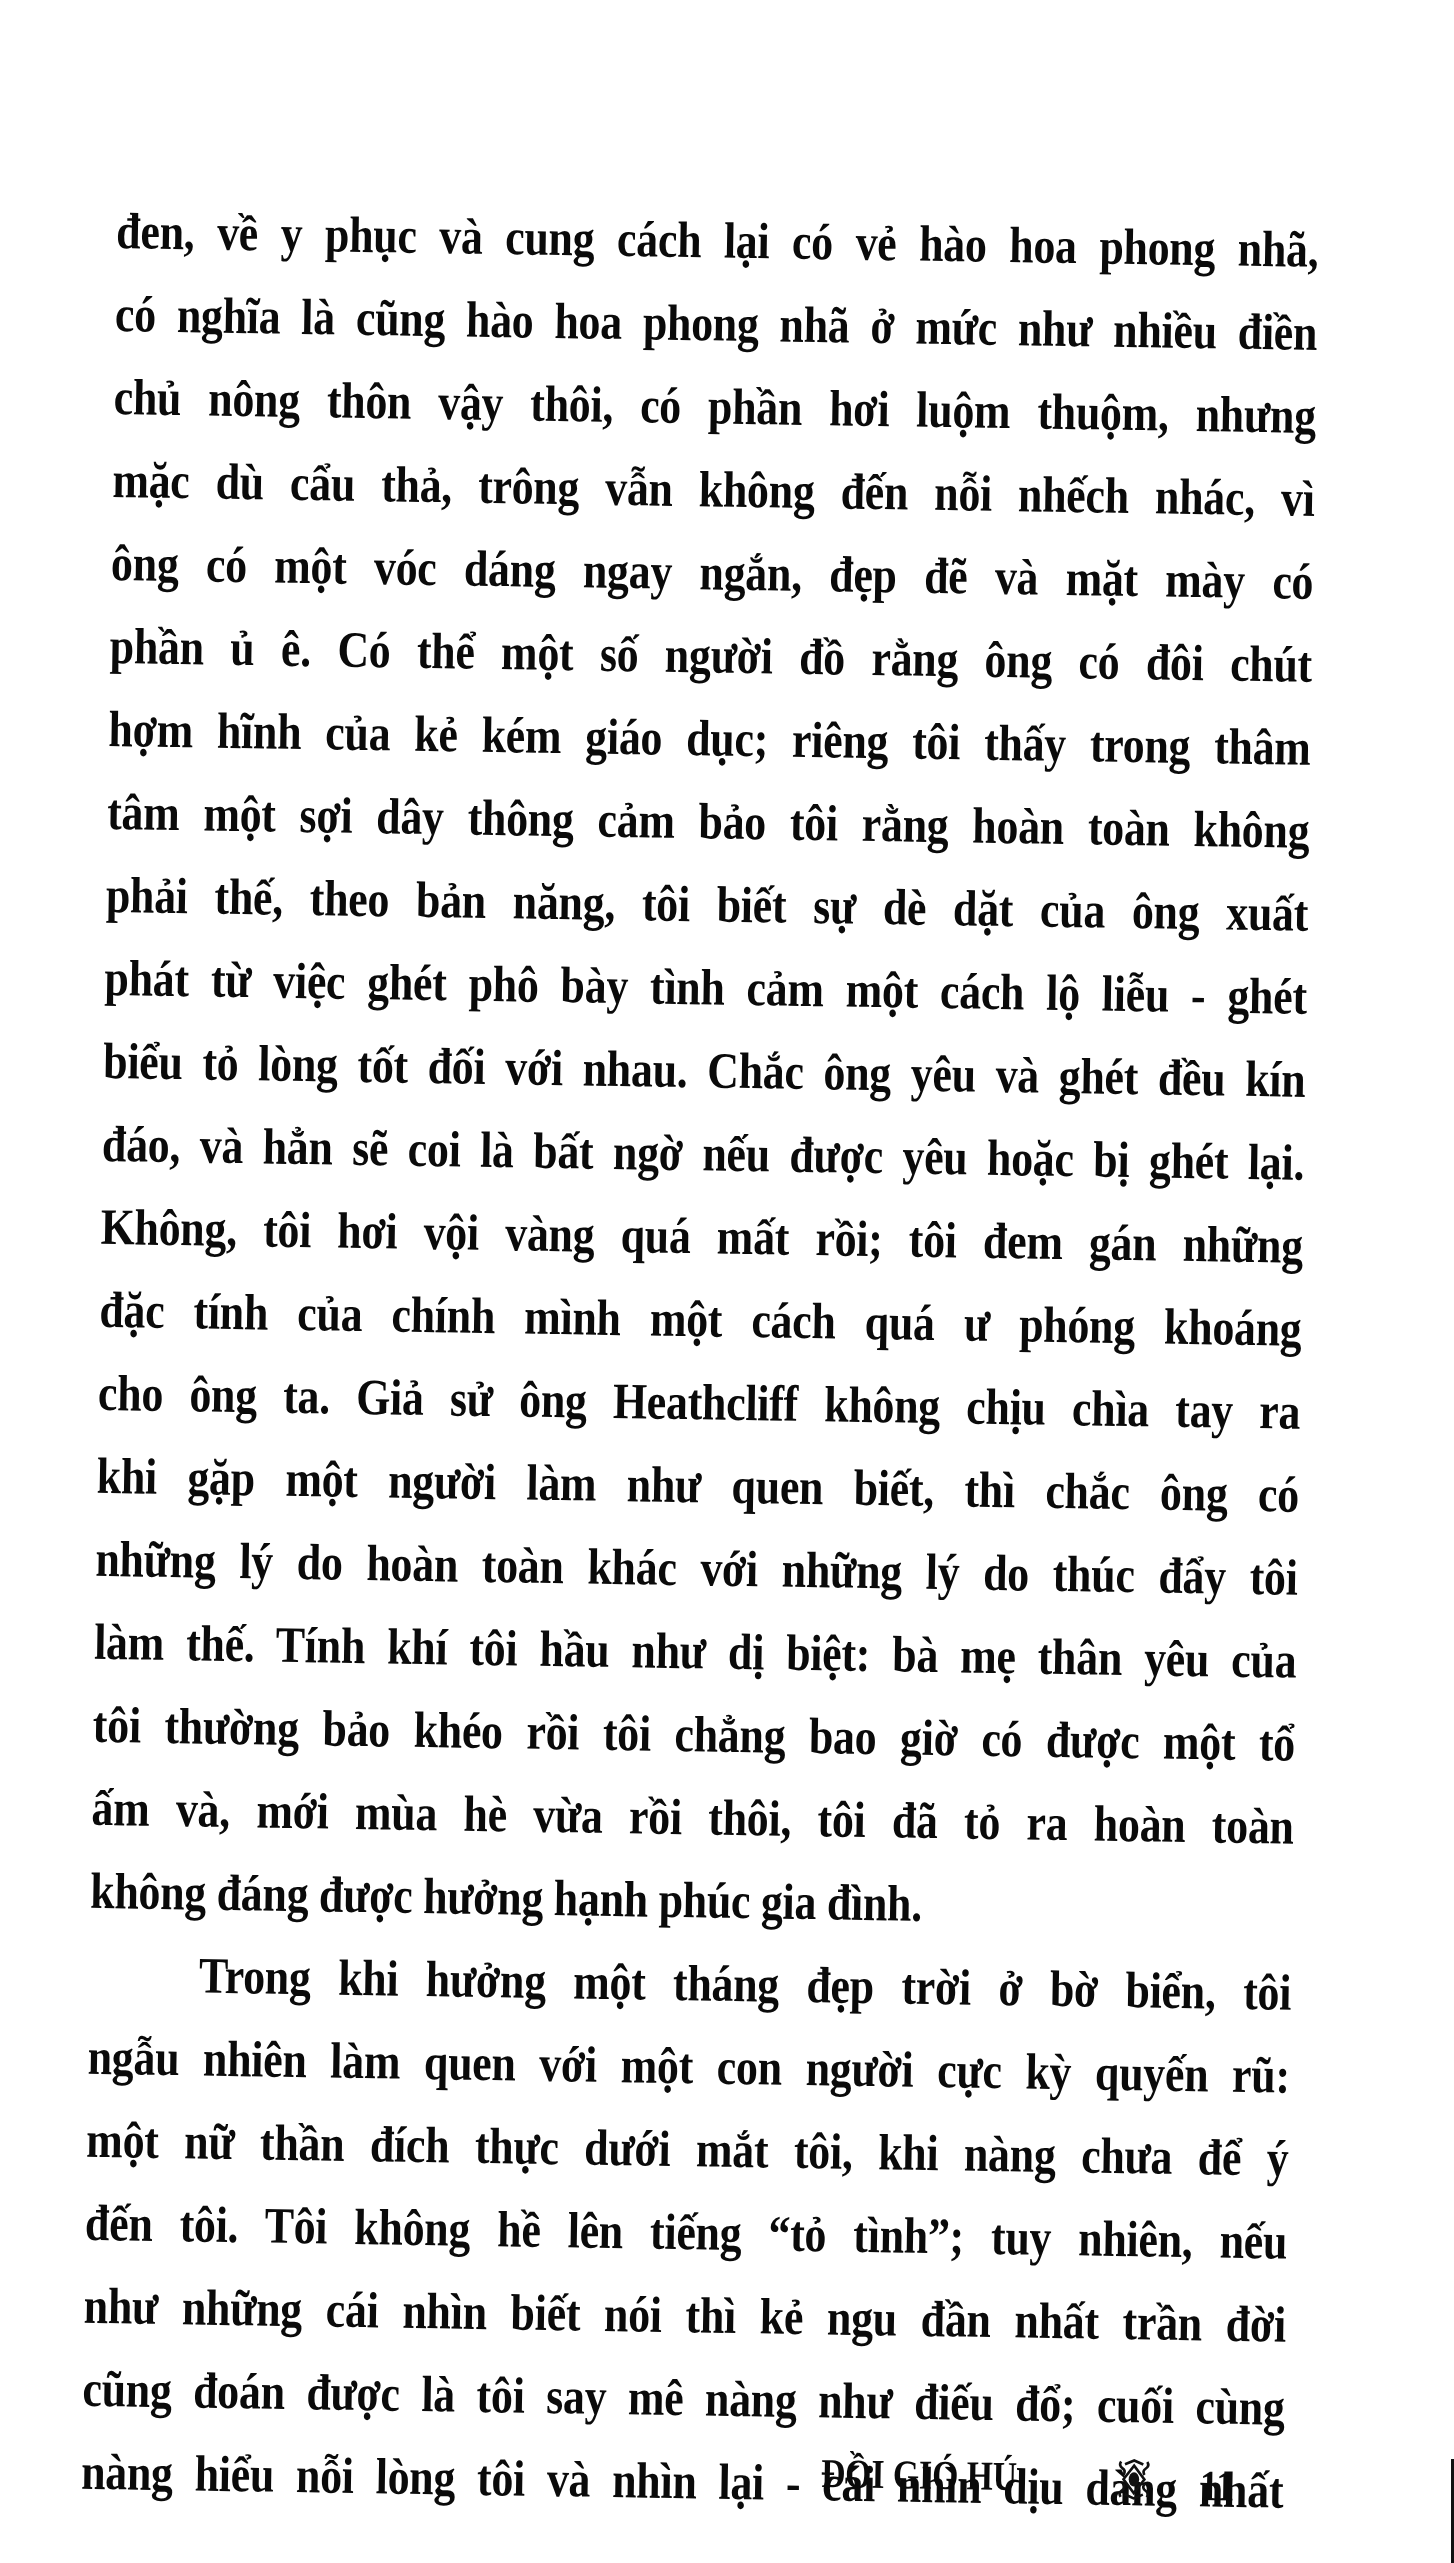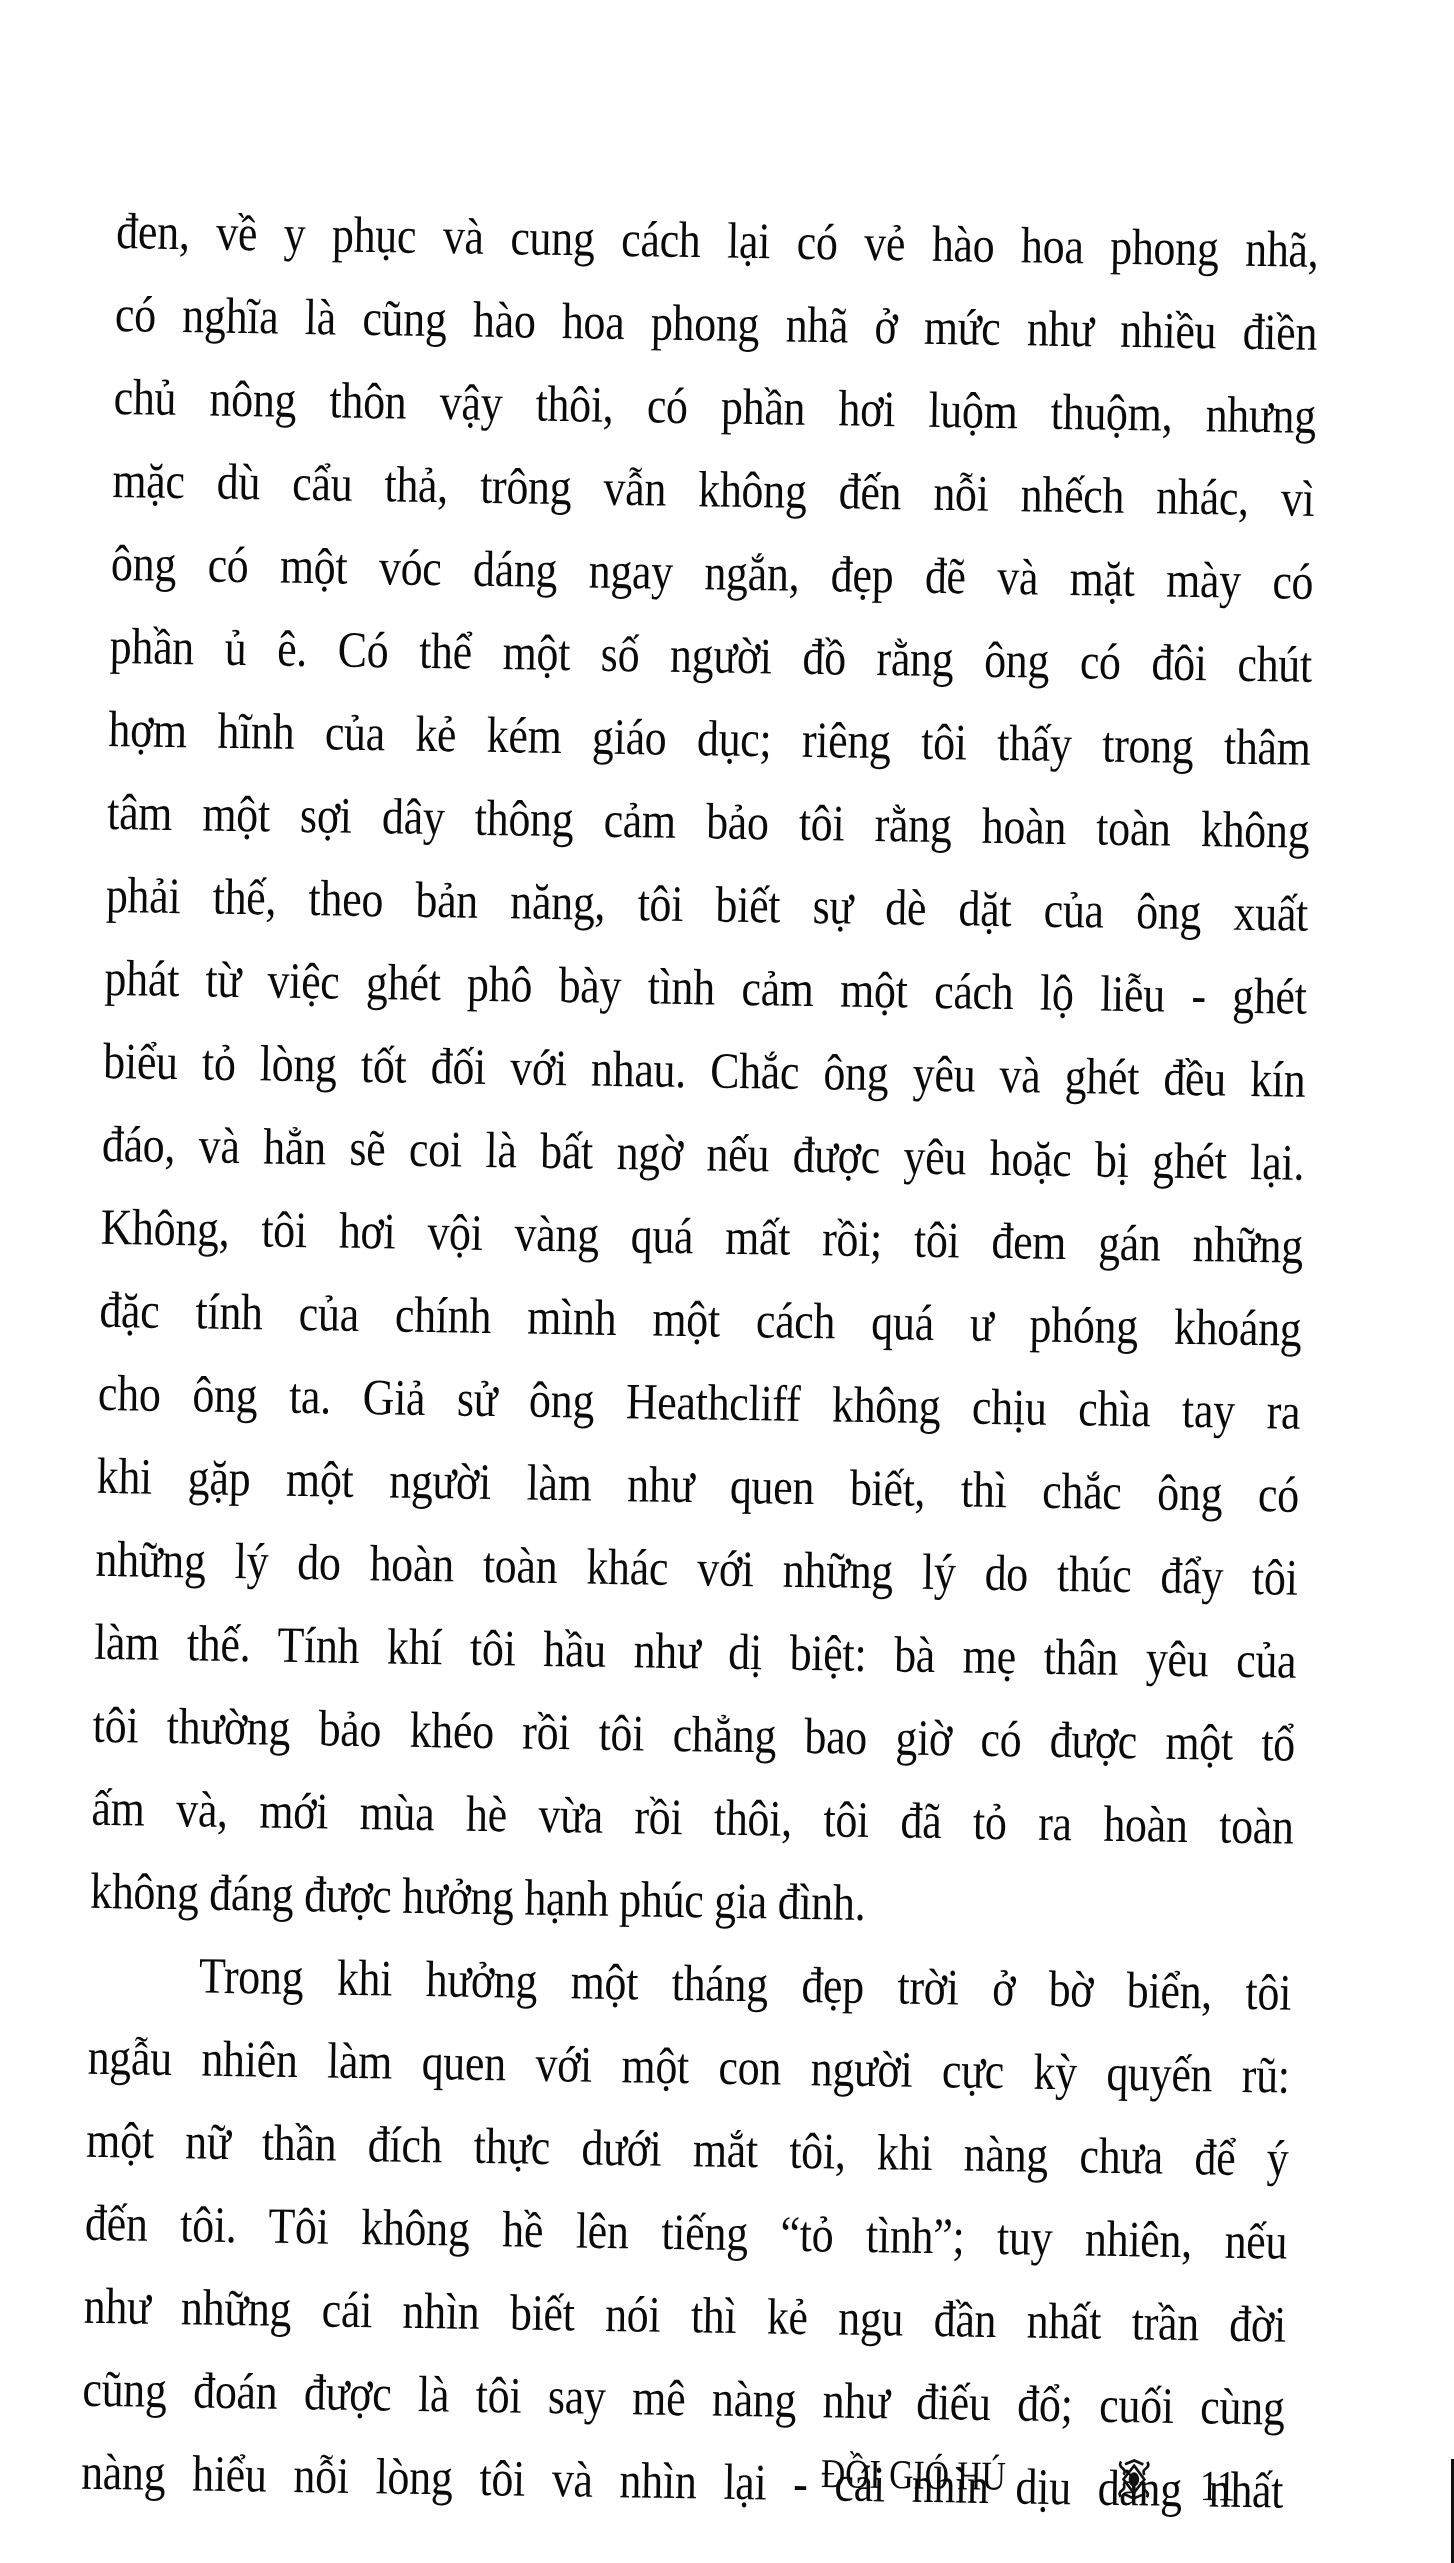--- a/index.html
+++ b/index.html
@@ -13,20 +13,21 @@
     position: relative;
     overflow: hidden;
     font-family: "Liberation Serif", "DejaVu Serif", serif;
     color: #0a0a0a;
   }
   .page {
     position: absolute;
     left: 0; top: 0;
     width: 1455px;
     height: 1987px;
+    font-weight: bold;
   }
   .body-text {
     position: absolute;
     left: 117px;
     top: 190px;
     width: 1201px;
     transform: rotate(0.9deg);
     transform-origin: left top;
   }
   .line {

